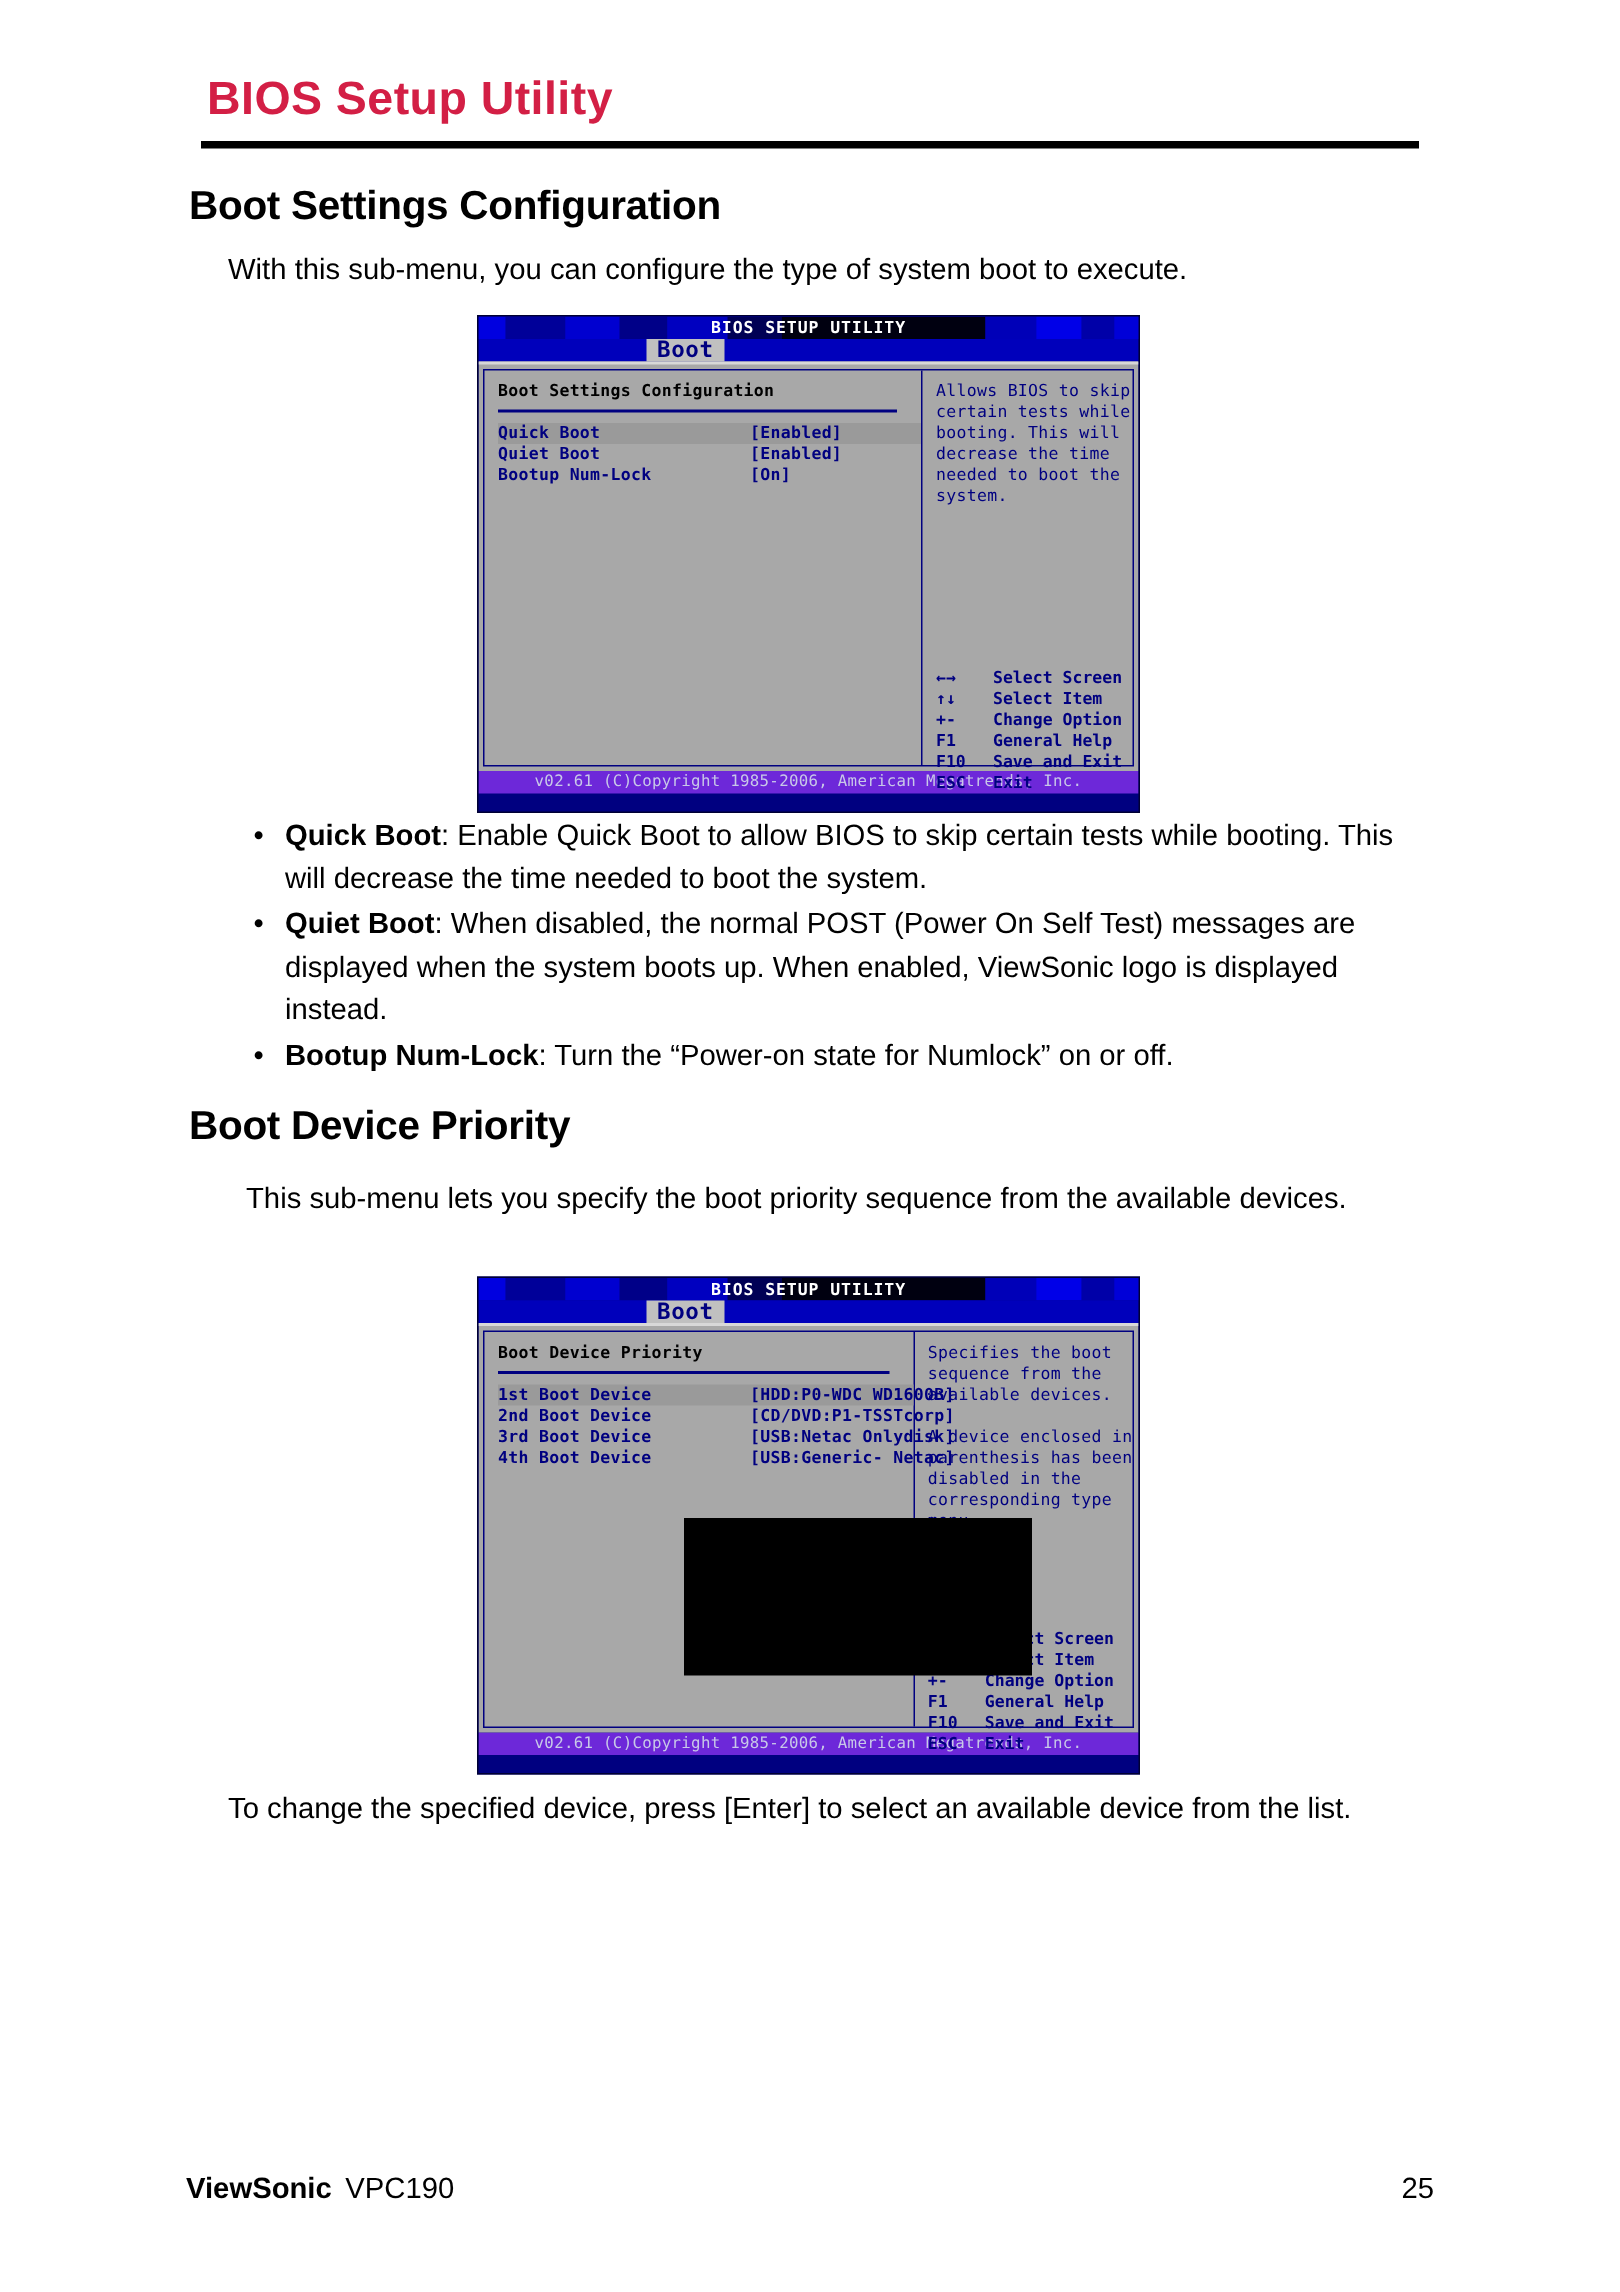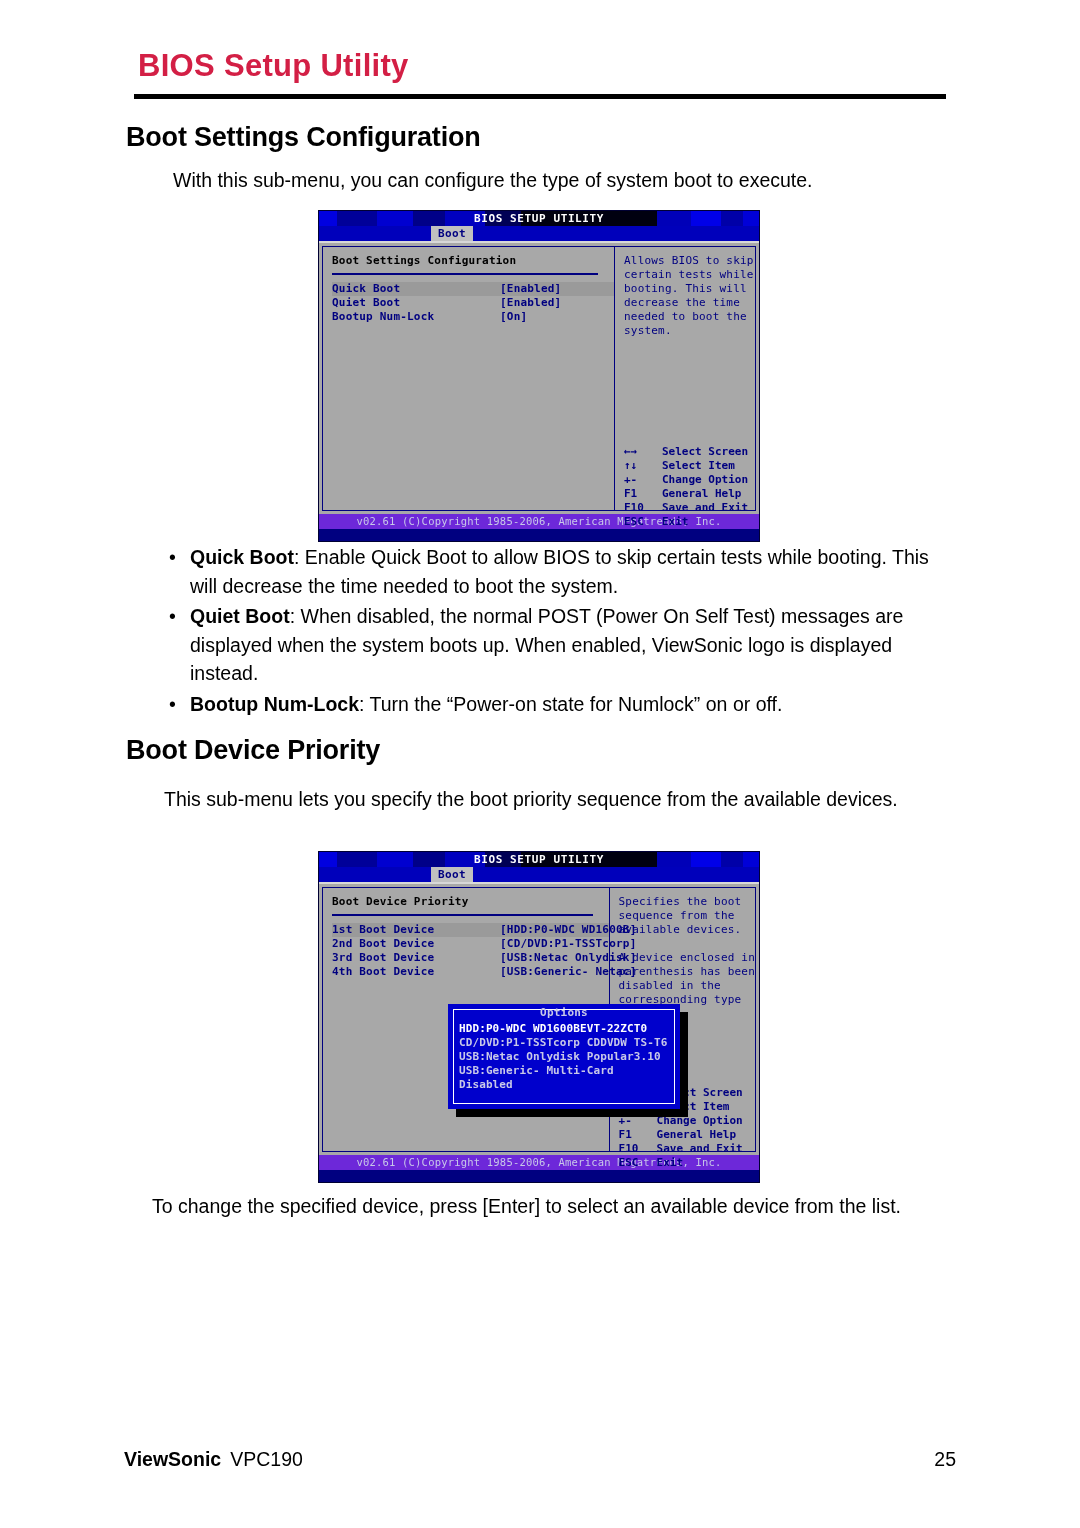--- a/index.html
+++ b/index.html
@@ -54,21 +54,21 @@
   .h1.second{left:126px;top:735px;}
 
   
   .para{
     position:absolute;
     font-size:19.5px;
     line-height:29px;
     color:#000;
     text-align:left;
   }
-  .para.p-intro{left:152px;top:166px;width:800px;margin-left:21px;}
+  .para.p-intro{left:152px;top:166px;width:800px;}
   .para.p-intro2{left:164px;top:785px;width:760px;}
   .para.p-outro{left:152px;top:1192px;width:800px;}
 
   
   .bullets{
     position:absolute;
     left:167px;top:543px;
     width:790px;
   }
   .bullet{
@@ -137,21 +137,21 @@
     position:relative;
     height:15px;
     background:#0000BB;
   }
   .bios-tab{
     position:absolute;
     left:112px;top:0;
     padding:0 7px;
     height:15px;
     line-height:15px;
-    font-size:11px;
+    font-size:15px;
     font-weight:bold;
     background:#C0C0C0;
     color:#000080;
     letter-spacing:0.4px;
   }
 
   
   .bios-body{
     position:relative;
     height:273px;
@@ -480,31 +480,20 @@
               <span class="nav-desc">Save and Exit</span>
             </div>
             <div class="nav-row">
               <span class="nav-key">ESC</span>
               <span class="nav-desc">Exit</span>
             </div>
           </div>
         </div>
 
         <div class="popup-shadow"></div>
-        <div class="popup">
-          <div class="popup-frame"></div>
-          <div class="popup-title">Options</div>
-          <div class="popup-list">
-            <div class="popup-item highlight">HDD:P0-WDC WD1600BEVT-22ZCT0</div>
-            <div class="popup-item">CD/DVD:P1-TSSTcorp CDDVDW TS-T6</div>
-            <div class="popup-item">USB:Netac Onlydisk Popular3.10</div>
-            <div class="popup-item">USB:Generic- Multi-Card</div>
-            <div class="popup-item">Disabled</div>
-          </div>
-        </div>
       </div>
     </div>
     <div class="bios-foot">v02.61 (C)Copyright 1985-2006, American Megatrends, Inc.</div>
   </div>
 
   <div class="para p-outro">To change the specified device, press [Enter] to select an available device from the list.</div>
 
   <div class="footer">
     <span class="pageno">25</span>
     <span class="brand">ViewSonic</span><span class="model">VPC190</span>

